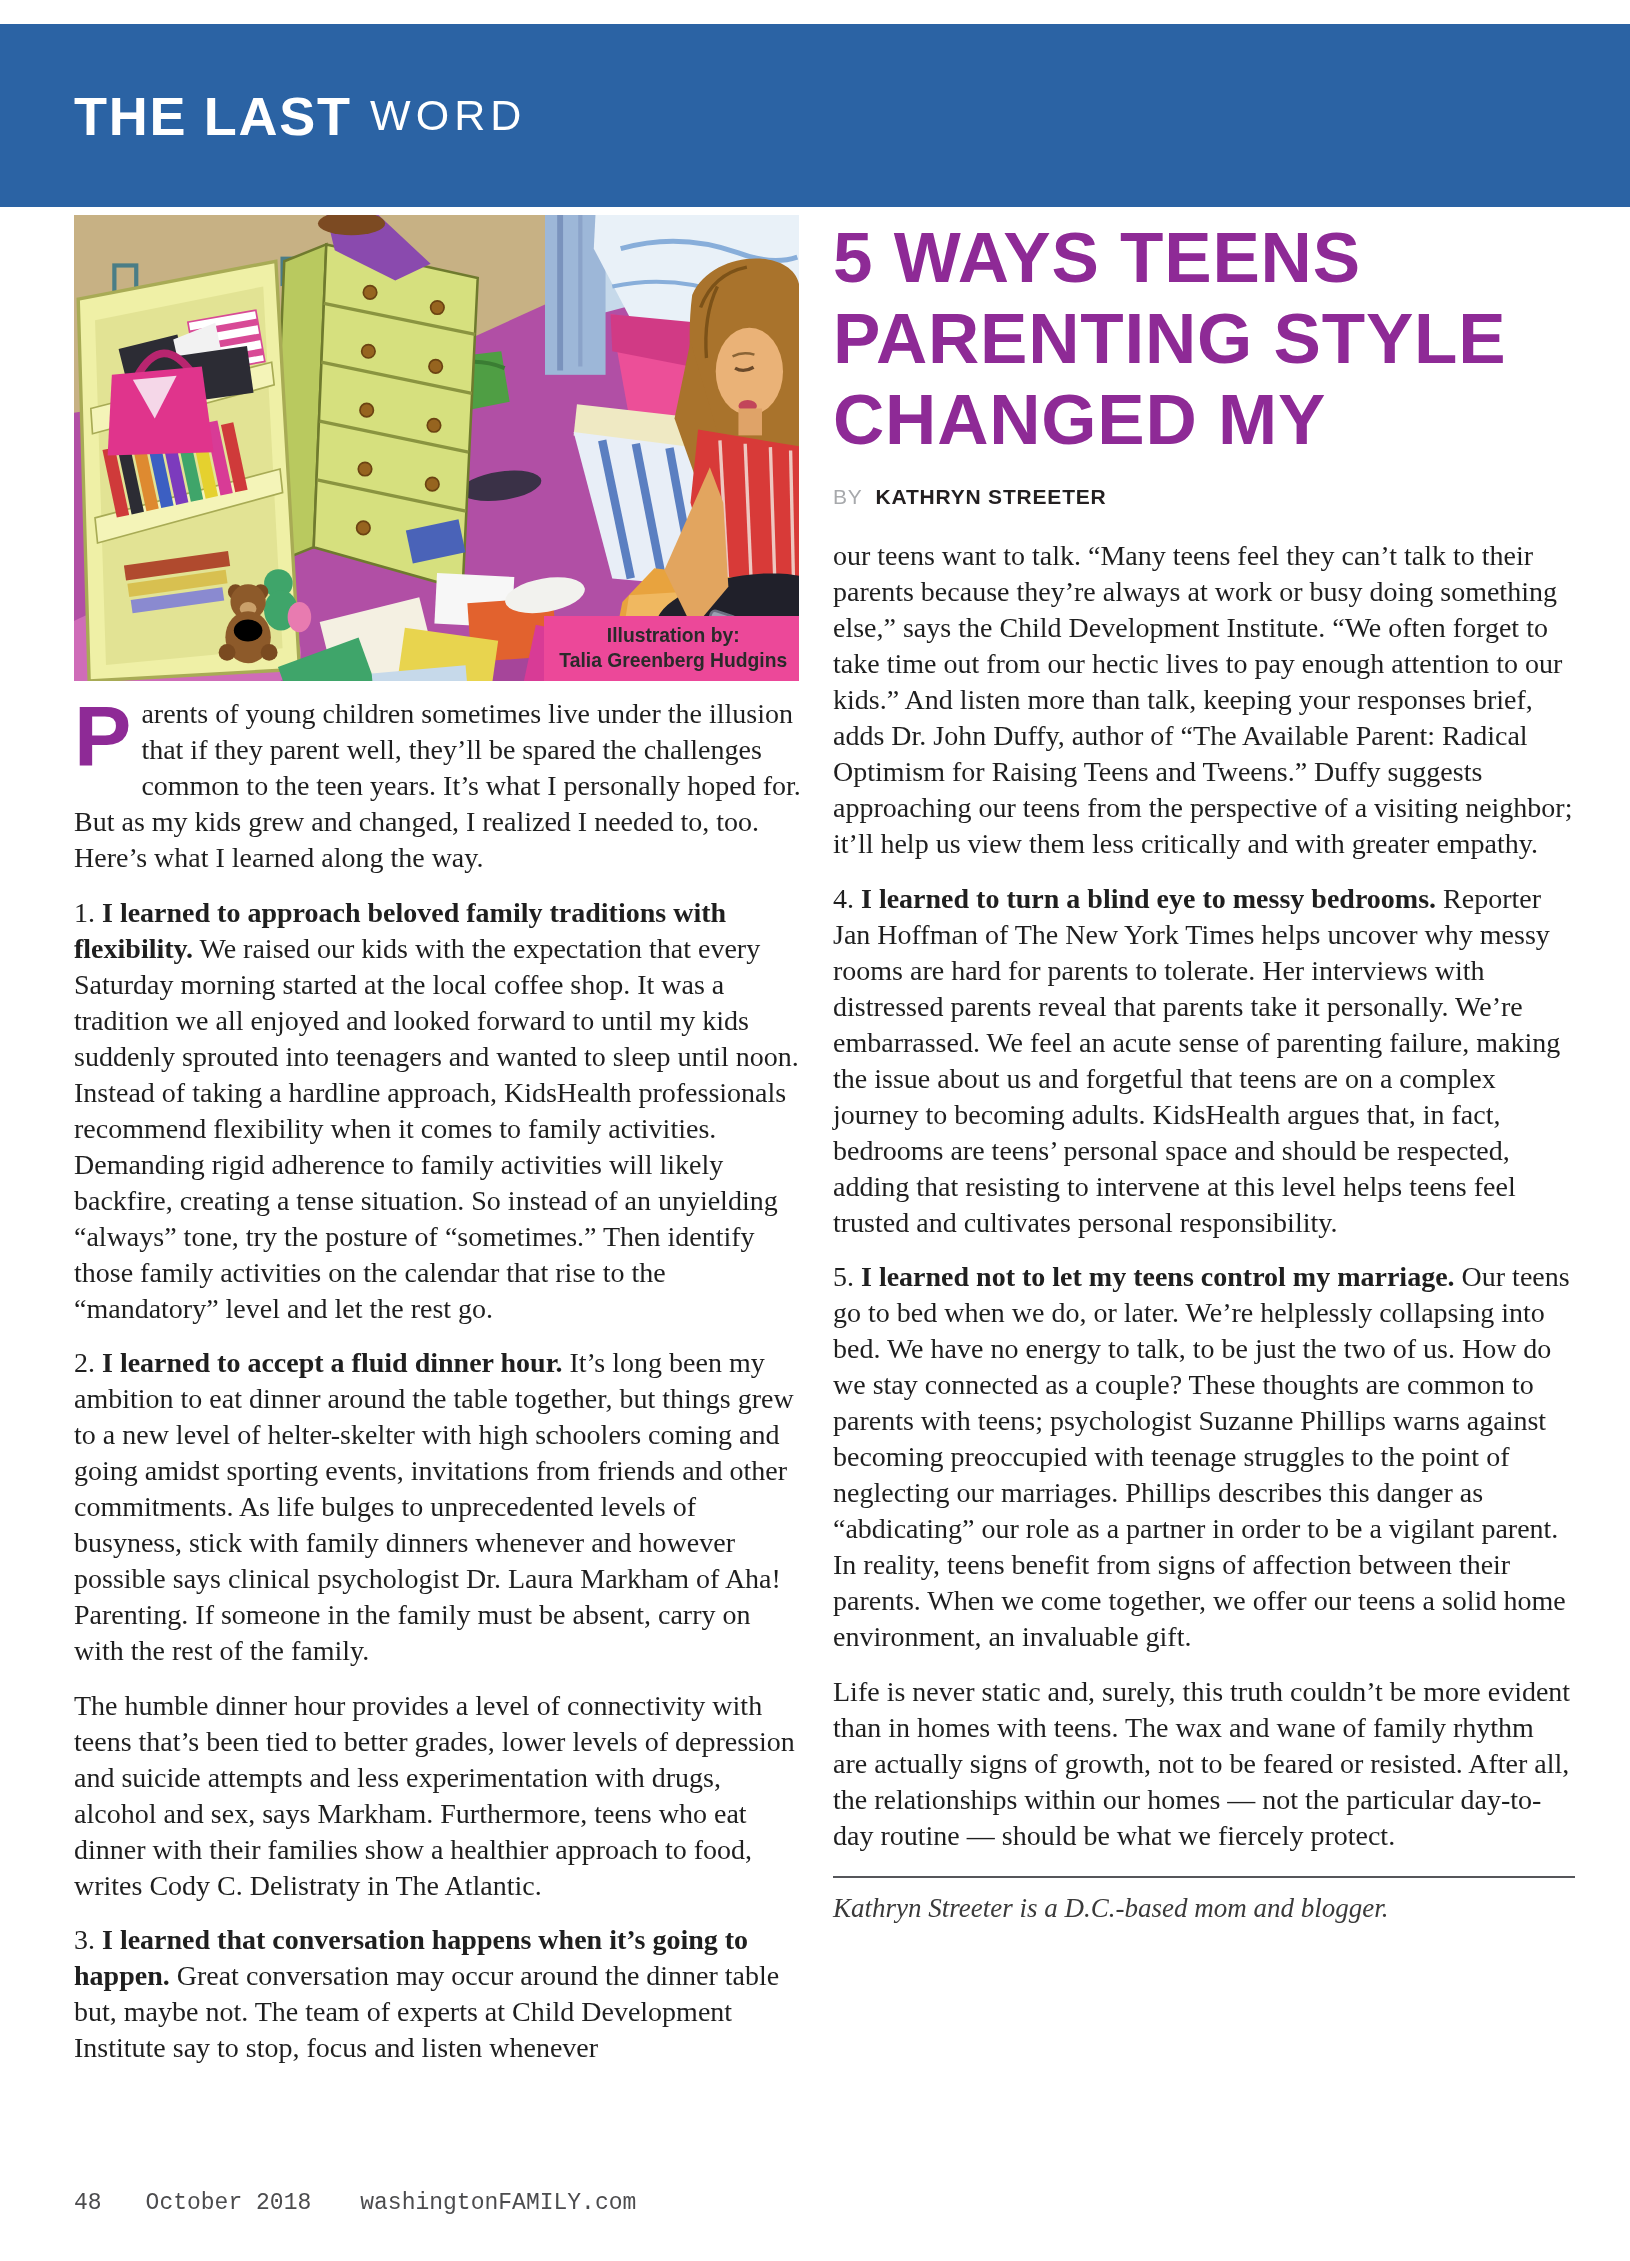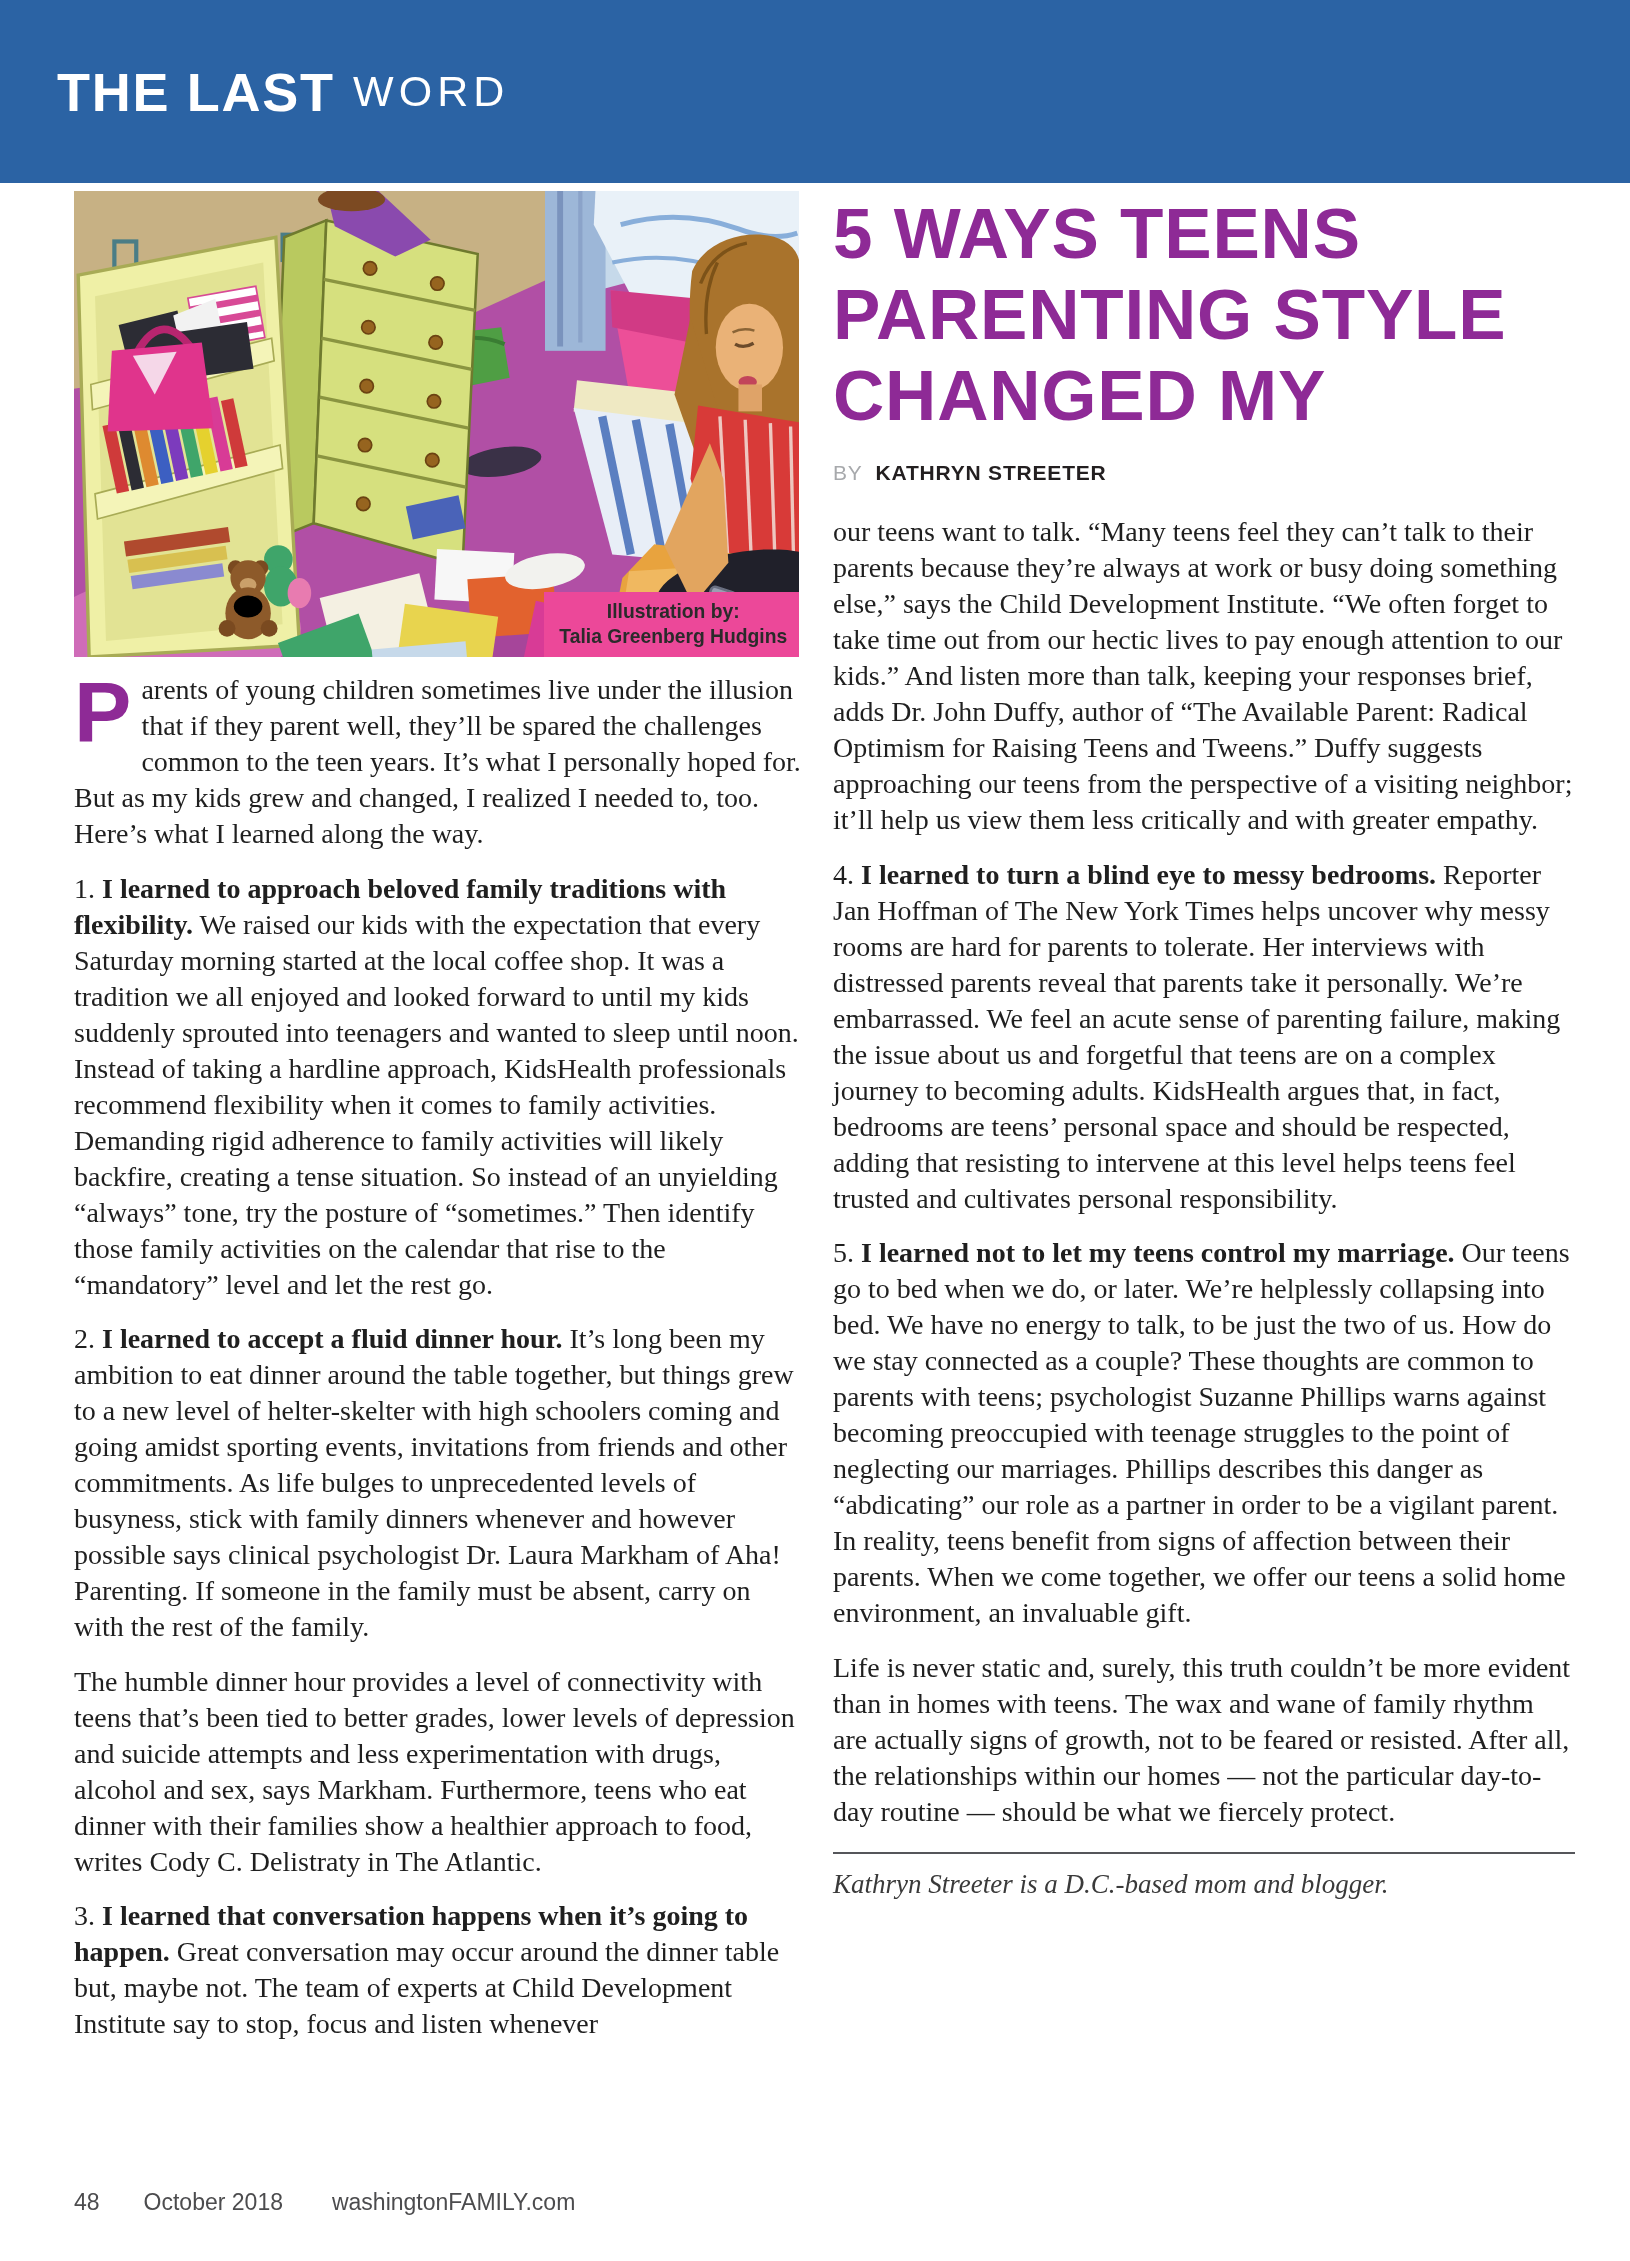--- a/index.html
+++ b/index.html
@@ -18,23 +18,24 @@
     background:#fff;
     overflow:hidden;
     font-family:"Liberation Serif",serif;
     color:var(--text-dark);
   }
   
   .banner{
     width:1630px;height:183px;
     background:var(--banner-blue);
     display:flex;align-items:center;
-    padding-left:57px;
+    padding-left:74px;
     font-family:"Liberation Sans",sans-serif;
     color:#fff;
+    margin-top:24px;
   }
   .banner-bold{font-size:54px;font-weight:700;letter-spacing:1.7px;}
   .banner-light{font-size:43px;font-weight:400;letter-spacing:5px;margin-left:18.5px;}
   
   .content{
     display:flex;
     padding:8.4px 56px 0 74px;
     gap:30px;
   }
   .col-left{width:729px;flex:none;}
@@ -92,21 +93,21 @@
   .author{
     margin-top:13.5px;
     font-style:italic;
     font-size:27px;line-height:35px;
     color:#3a3a3a;
   }
   
   .footer{
     position:absolute;left:74px;bottom:45px;
     display:flex;align-items:flex-start;
-    font-family:Liberation Sans, sans-serif;
+    font-family:Liberation Mono, monospace;
     font-size:23px;color:var(--footer-gray);
   }
   .footer .f-page{margin-right:44px;}
   .footer .f-issue{margin-right:49px;}
 </style>
 </head>
 <body>
 
 <div class="page">
 

